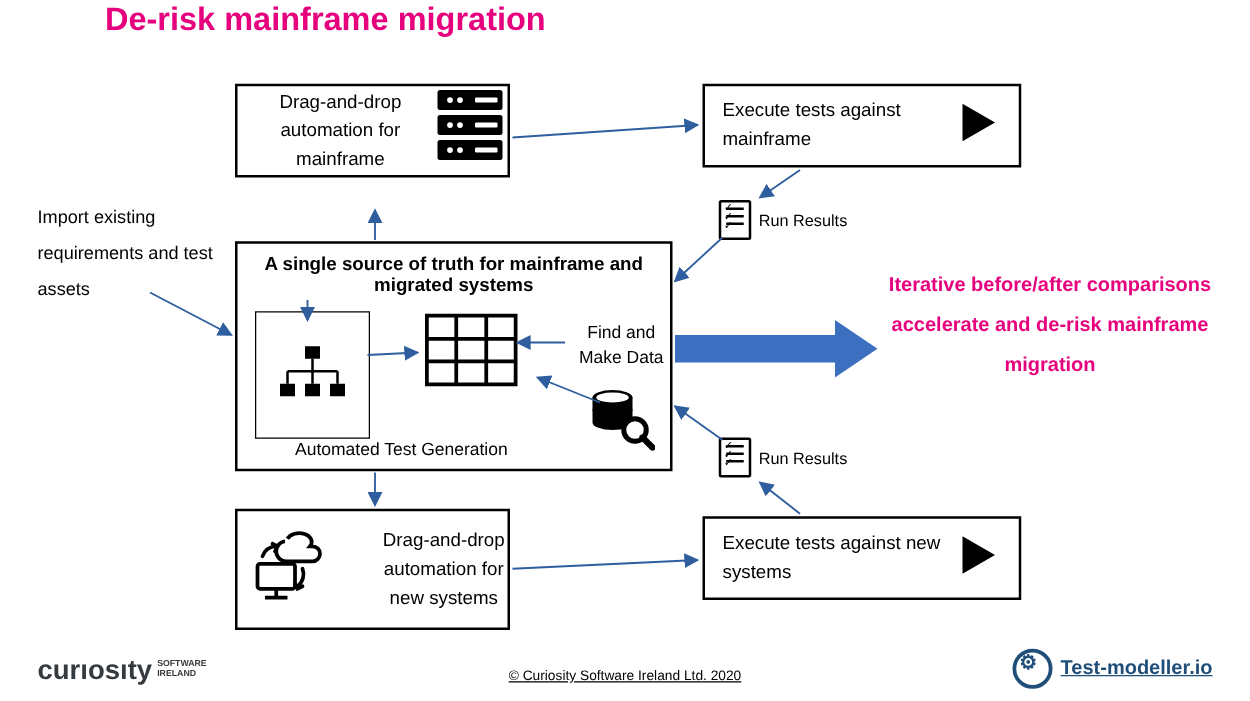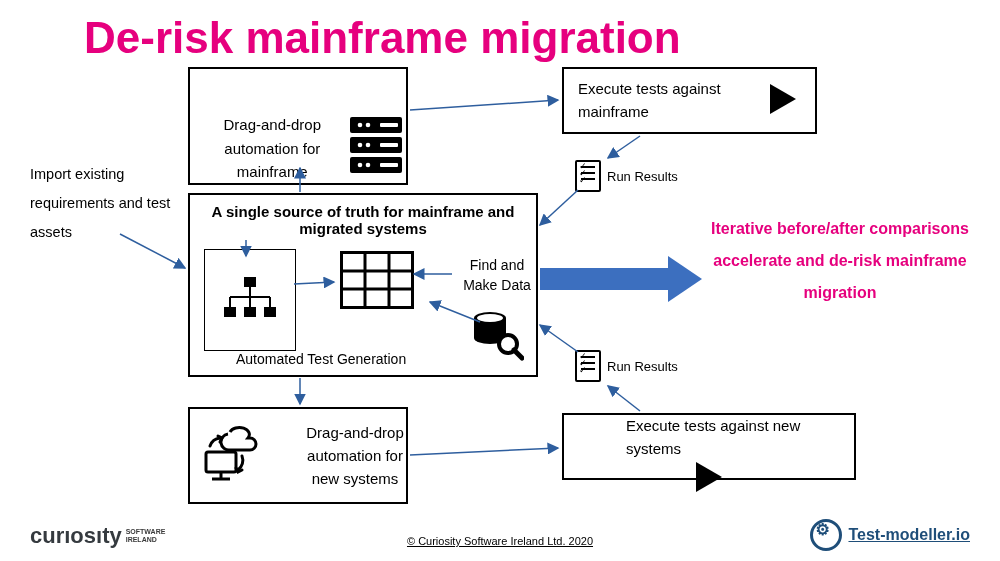--- a/index.html
+++ b/index.html
@@ -9,42 +9,42 @@
     height: 561px;
     background: #ffffff;
     font-family: "Segoe UI", Arial, sans-serif;
     color: #000;
     position: relative;
     overflow: hidden;
   }
   .title {
     position: absolute;
     left: 84px;
-    top: 13px;
-    font-size: 44px;
+    top: 0;
+    font-size: 26px;
     font-weight: 700;
     color: #e6007e;
   }
   .box {
     position: absolute;
     border: 2px solid #000;
     background: #fff;
     box-sizing: border-box;
   }
   .box-text {
     font-size: 15px;
     line-height: 1.55;
     text-align: center;
   }
   
-  #box-top   { left: 188px; top: 67px;  width: 220px; height: 118px; display:flex; align-items:flex-end; }
+  #box-top   { left: 188px; top: 67px;  width: 220px; height: 75px; display:flex; align-items:center; }
   #box-mid   { left: 188px; top: 193px; width: 350px; height: 184px; }
   #box-bot   { left: 188px; top: 407px; width: 220px; height: 97px; display:flex; align-items:center; }
   #box-exec1 { left: 562px; top: 67px;  width: 255px; height: 67px; display:flex; align-items:center; }
-  #box-exec2 { left: 562px; top: 413px; width: 294px; height: 67px; display:flex; align-items:center;flex-direction:column; }
+  #box-exec2 { left: 562px; top: 413px; width: 255px; height: 67px; display:flex; align-items:center; }
 
   
   #box-top .txt { width: 150px; margin-left: 8px;}
   #box-top .icon-area { width: 60px; text-align:center; }
 
   #box-bot .icon-area { width: 70px; text-align:center; margin-left:10px;}
   #box-bot .txt { width: 140px; margin-left: 40px; }
 
   #box-exec1 .txt, #box-exec2 .txt { width: 180px; text-align:left; padding-left: 14px; font-size:15px; line-height:1.5;}
   #box-exec1 .play, #box-exec2 .play { width: 50px; text-align:center;}

